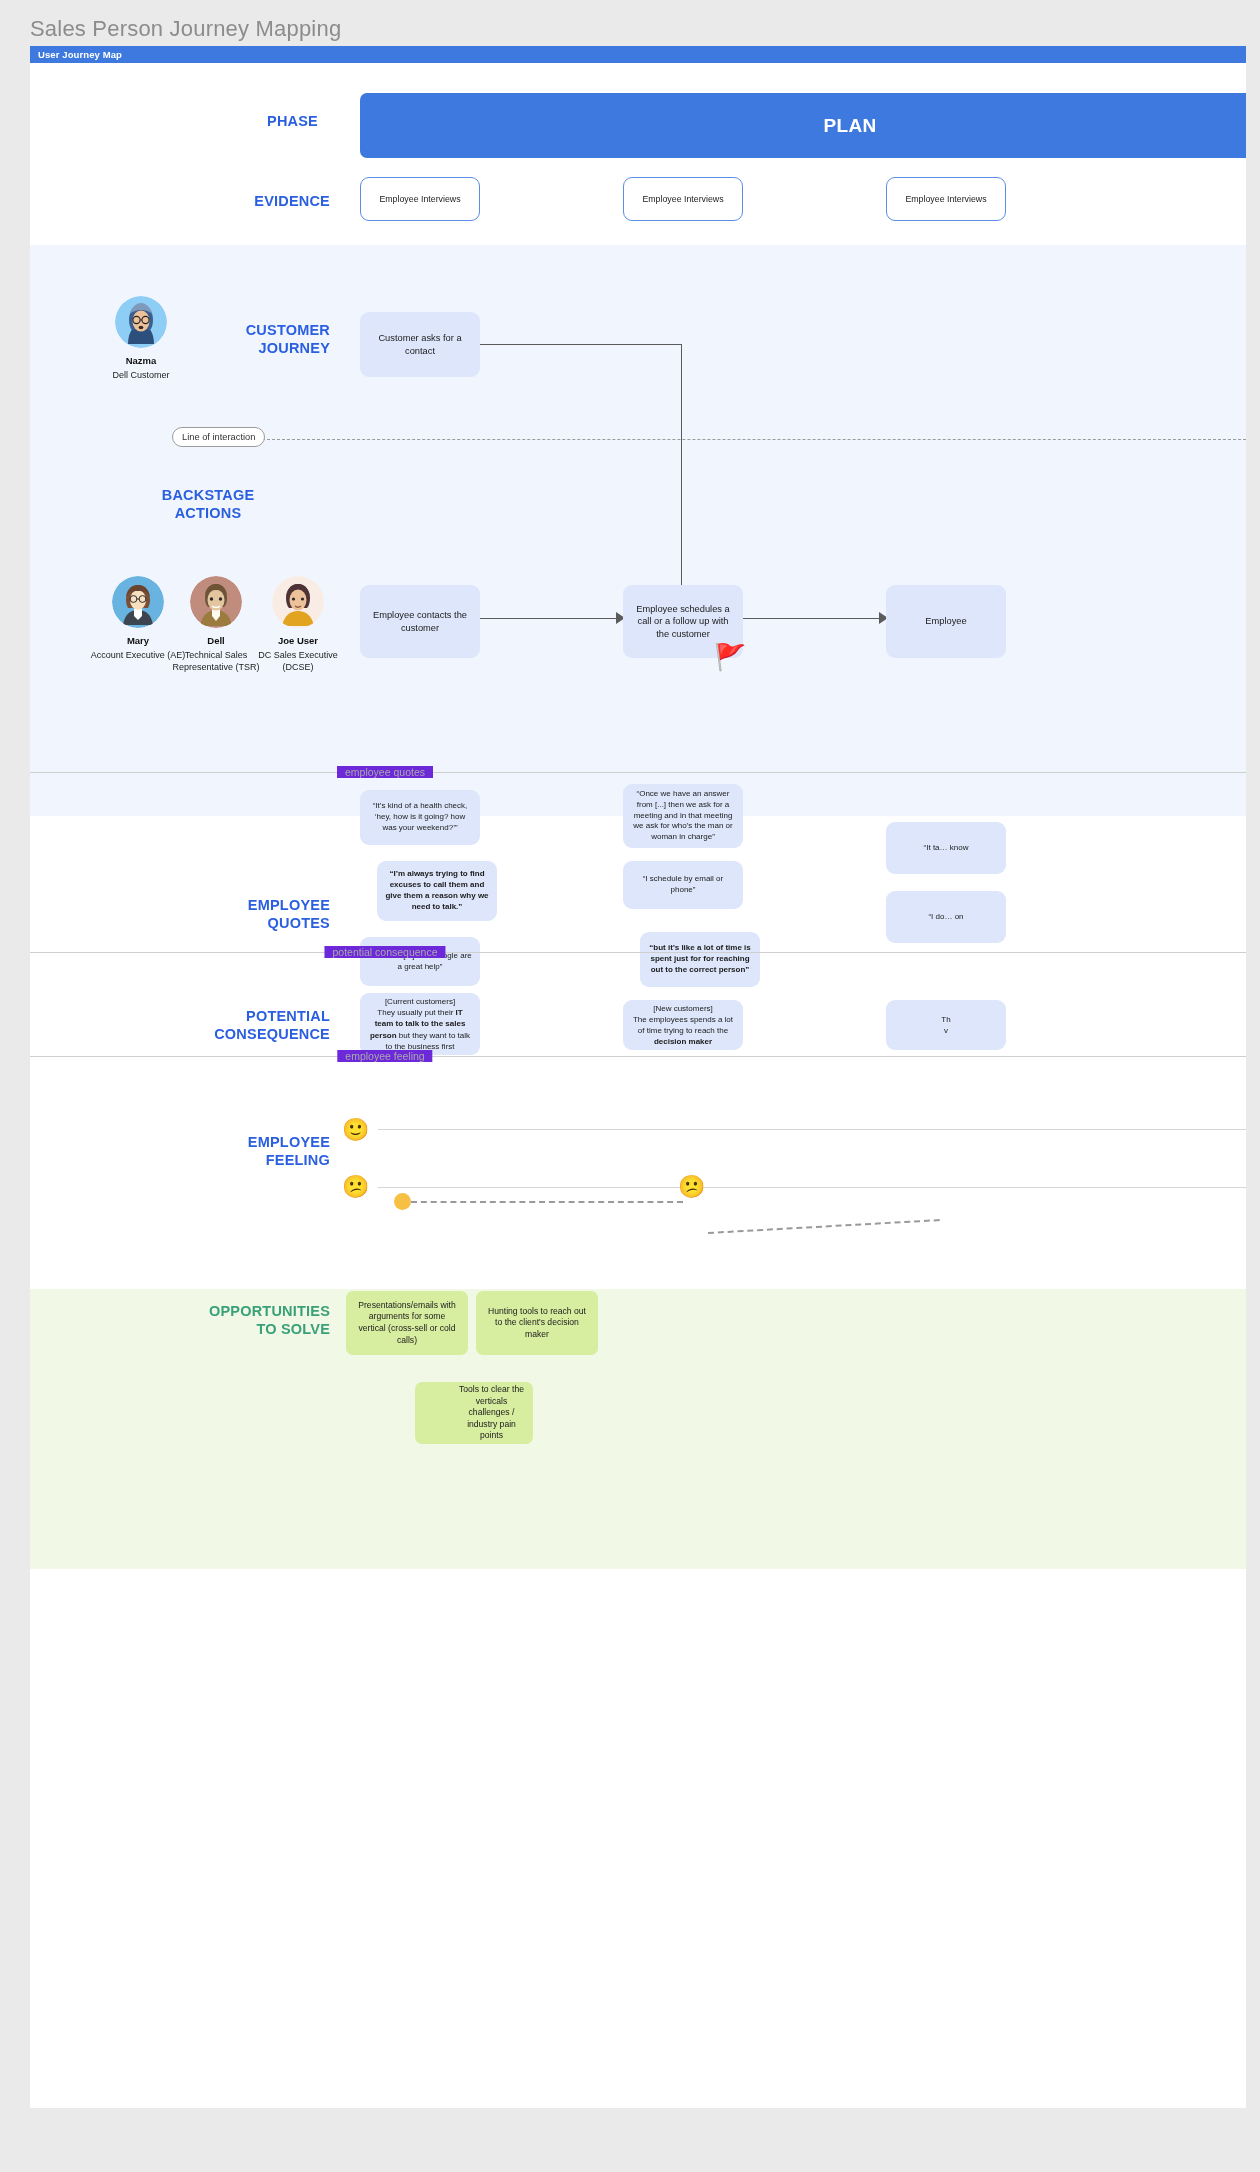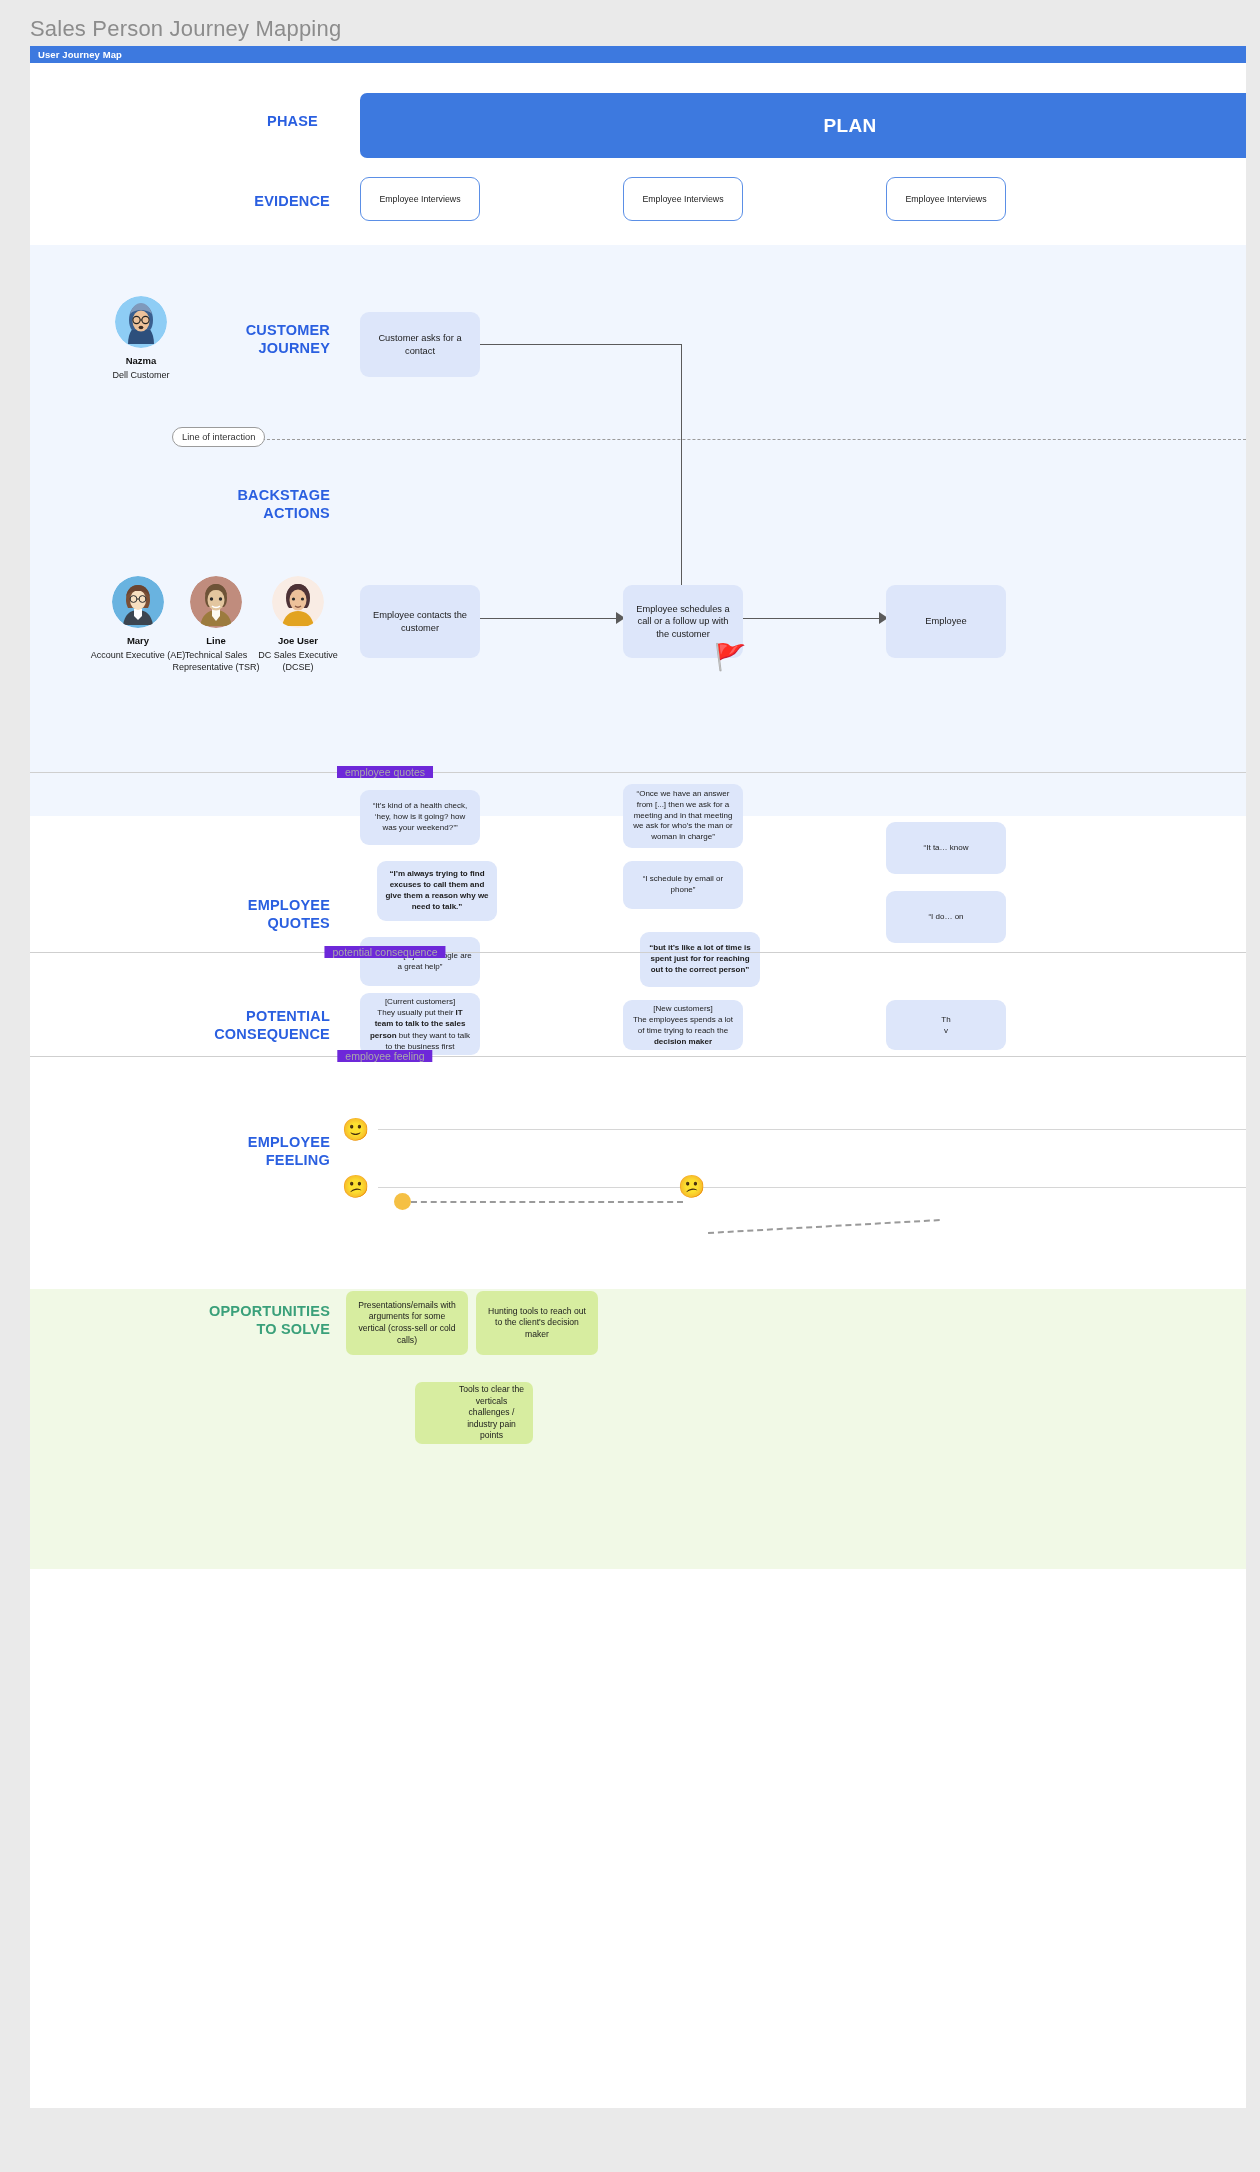--- a/index.html
+++ b/index.html
@@ -200,21 +200,21 @@
 
     <div class="conn h" style="left:450px; top:298px; width:202px;"></div>
     <div class="conn v" style="left:651px; top:298px; height:248px;"></div>
     <div class="arrowhead" style="left:645px; top:540px; border-left:6px solid transparent; border-right:6px solid transparent; border-top:9px solid #5b5b5b;"></div>
 
     <div class="loi-chip" style="left:142px; top:381px;">
       <span>Line of interaction</span>
     </div>
     <div class="loi-line" style="left:232px; top:393px; width:984px;"></div>
 
-    <div class="rowlabel" style="left:40px; top:440px;">
+    <div class="rowlabel" style="left:48px; top:440px;text-align:center;">
       <div>BACKSTAGE</div>
       <div>ACTIONS</div>
     </div>
 
     <div class="persona" style="left:60px; top:530px;">
       <div class="ava">
         <svg viewBox="0 0 52 52" width="52" height="52">
           <circle cx="26" cy="26" r="26" fill="#69b3e0"></circle>
           <path d="M11 49c1.5-10 7-15 15-15s13.5 5 15 15z" fill="#3c4550"></path>
           <path d="M22 33h8v7l-4 4-4-4z" fill="#fff"></path>
@@ -237,21 +237,21 @@
           <path d="M10 50c2-11 8-16 16-16s14 5 16 16z" fill="#9c7b3e"></path>
           <path d="M22 32h8v8l-4 5-4-5z" fill="#fdfaf2"></path>
           <path d="M15 22c0-8 5-14 11-14s11 6 11 14c0 4-1 7-3 9H18c-2-2-3-5-3-9z" fill="#6e5337"></path>
           <ellipse cx="26" cy="24" rx="8.5" ry="10.5" fill="#e3c69f"></ellipse>
           <path d="M15 19c1-7 5-11 11-11s10 4 11 11c-3-3-6-5-11-5s-8 2-11 5z" fill="#6e5337"></path>
           <circle cx="21.5" cy="23" r="1.7" fill="#2b2b2b"></circle>
           <circle cx="30.5" cy="23" r="1.7" fill="#2b2b2b"></circle>
           <path d="M22 30c2 2 6 2 8 0" stroke="#fff" stroke-width="1.6" fill="none"></path>
         </svg>
       </div>
-      <div class="pname">Line</div>
+      <div class="pname">Dell</div>
       <div class="prole">Technical Sales Representative (TSR)</div>
     </div>
 
     <div class="persona" style="left:220px; top:530px;">
       <div class="ava">
         <svg viewBox="0 0 52 52" width="52" height="52">
           <circle cx="26" cy="26" r="26" fill="#f9ece4"></circle>
           <path d="M10 50c2-10 8-15 16-15s14 5 16 15z" fill="#e2a320"></path>
           <path d="M14 22c0-8 5-14 12-14s12 6 12 14c0 4-1 8-3 10H17c-2-2-3-6-3-10z" fill="#4d3236"></path>
           <ellipse cx="26" cy="24" rx="8.5" ry="10.5" fill="#edc19a"></ellipse>

